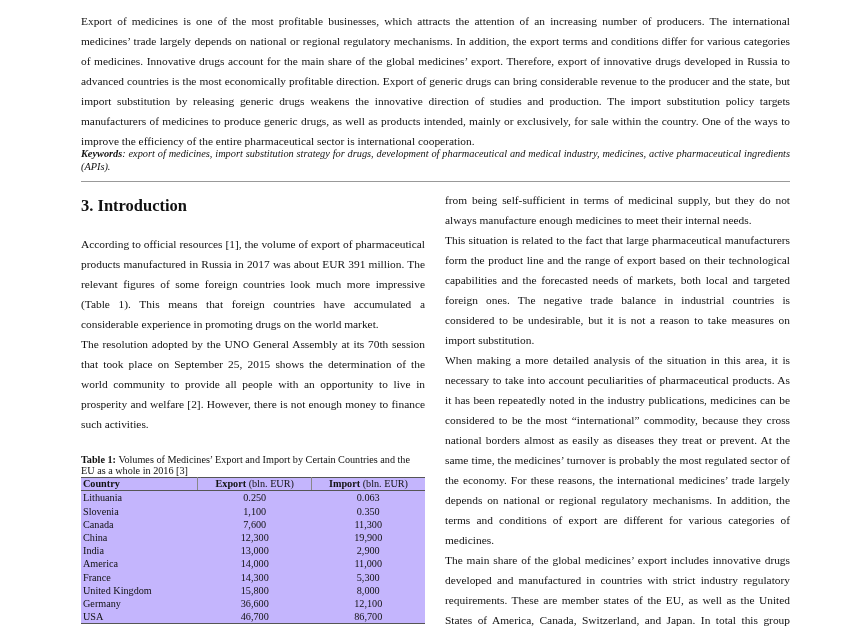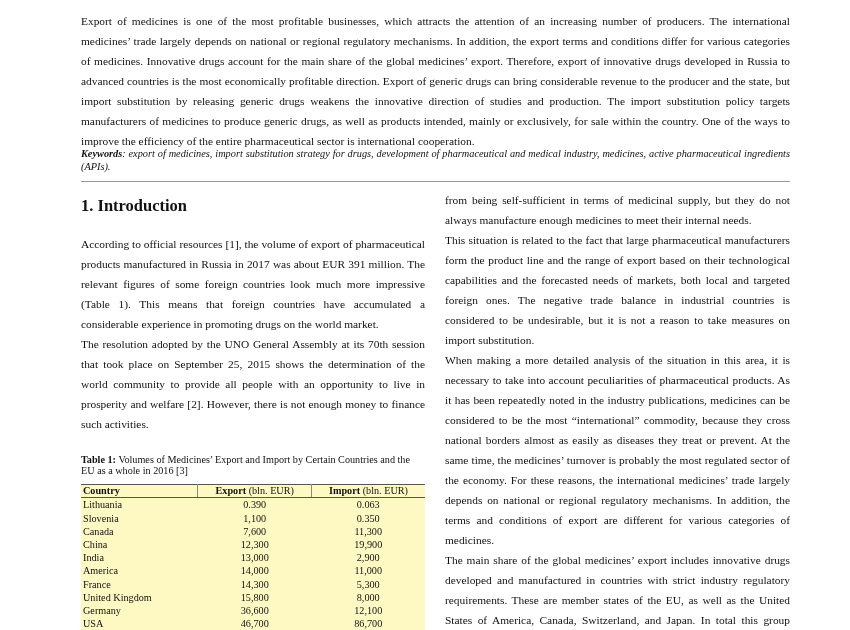--- a/index.html
+++ b/index.html
@@ -29,23 +29,23 @@
     font-size: 11.4px; line-height: 20px; text-align: justify; margin: 0;
   }
   .intro-p1 { margin-top: 17px; }
   .caption {
     margin-top: 20px;
     font-size: 10.2px; line-height: 11.4px; text-align: left;
   }
   .caption b { font-weight: bold; }
   table.data {
     width: 344px; border-collapse: collapse; font-size: 10.2px;
-    background: #fef9c3;
+    background: #c4b5fd;
     border-top: 1px solid #555; border-bottom: 1.5px solid #555;
-    margin-top: 7px;
+    margin-top: 0;
   }
   table.data th {
     font-weight: normal; text-align: center; padding: 0 2px; line-height: 12.6px;
     border-bottom: 1px solid #555;
     border-left: 1px solid #888;
   }
   table.data th:first-child { text-align: left; border-left: none; }
   table.data th b { font-weight: bold; }
   table.data td { padding: 0 2px; line-height: 13.2px; text-align: center; }
   table.data td:first-child { text-align: left; }
@@ -56,39 +56,39 @@
 
 <div class="abstract">
   <p class="para" style="margin:0">Export of medicines is one of the most profitable businesses, which attracts the attention of an increasing number of producers. The in­ternational medicines’ trade largely depends on national or regional regulatory mechanisms. In addition, the export terms and conditions differ for various categories of medicines. Innovative drugs account for the main share of the global medicines’ export. Therefore, export of innovative drugs developed in Russia to advanced countries is the most economically profitable direction. Export of generic drugs can bring considerable revenue to the producer and the state, but import substitution by releasing generic drugs weakens the innovative direc­tion of studies and production. The import substitution policy targets manufacturers of medicines to produce generic drugs, as well as products intended, mainly or exclusively, for sale within the country. One of the ways to improve the efficiency of the entire pharmaceu­tical sector is international cooperation.</p>
 </div>
 
 <div class="keywords">
   <b>Keywords</b><span>: export of medicines, import substitution strategy for drugs, development of pharmaceutical and medical industry, medicines, active pharma­ceutical ingredients (APIs).</span>
 </div>
 
 <div class="col-left">
-  <h1 class="section">1. Introduction</h1>
+  <h1 class="section">3. Introduction</h1>
   <p class="para intro-p1">According to official resources [1], the volume of export of phar­maceutical products manufactured in Russia in 2017 was about EUR 391 million. The relevant figures of some foreign countries look much more impressive (Table 1). This means that foreign countries have accumulated a considerable experience in promot­ing drugs on the world market.</p>
   <p class="para">The resolution adopted by the UNO General Assembly at its 70th session that took place on September 25, 2015 shows the determi­nation of the world community to provide all people with an op­portunity to live in prosperity and welfare [2]. However, there is not enough money to finance such activities.</p>
 
   <div class="caption">
     <b>Table 1:</b><span> Volumes of Medicines’ Export and Import by Certain Countries and the EU as a whole in 2016 [3]</span>
   </div>
   <table class="data">
     <thead>
       <tr>
         <th style="width:34%"><b>Country</b><span></span></th>
         <th style="width:33%"><b>Export</b><span> (bln. EUR)</span></th>
         <th style="width:33%"><b>Import</b><span> (bln. EUR)</span></th>
       </tr>
     </thead>
     <tbody id="table-body">
         <tr>
           <td>Lithuania</td>
-          <td>0.390</td>
+          <td>0.250</td>
           <td>0.063</td>
         </tr>
         <tr>
           <td>Slovenia</td>
           <td>1,100</td>
           <td>0.350</td>
         </tr>
         <tr>
           <td>Canada</td>
           <td>7,600</td>

